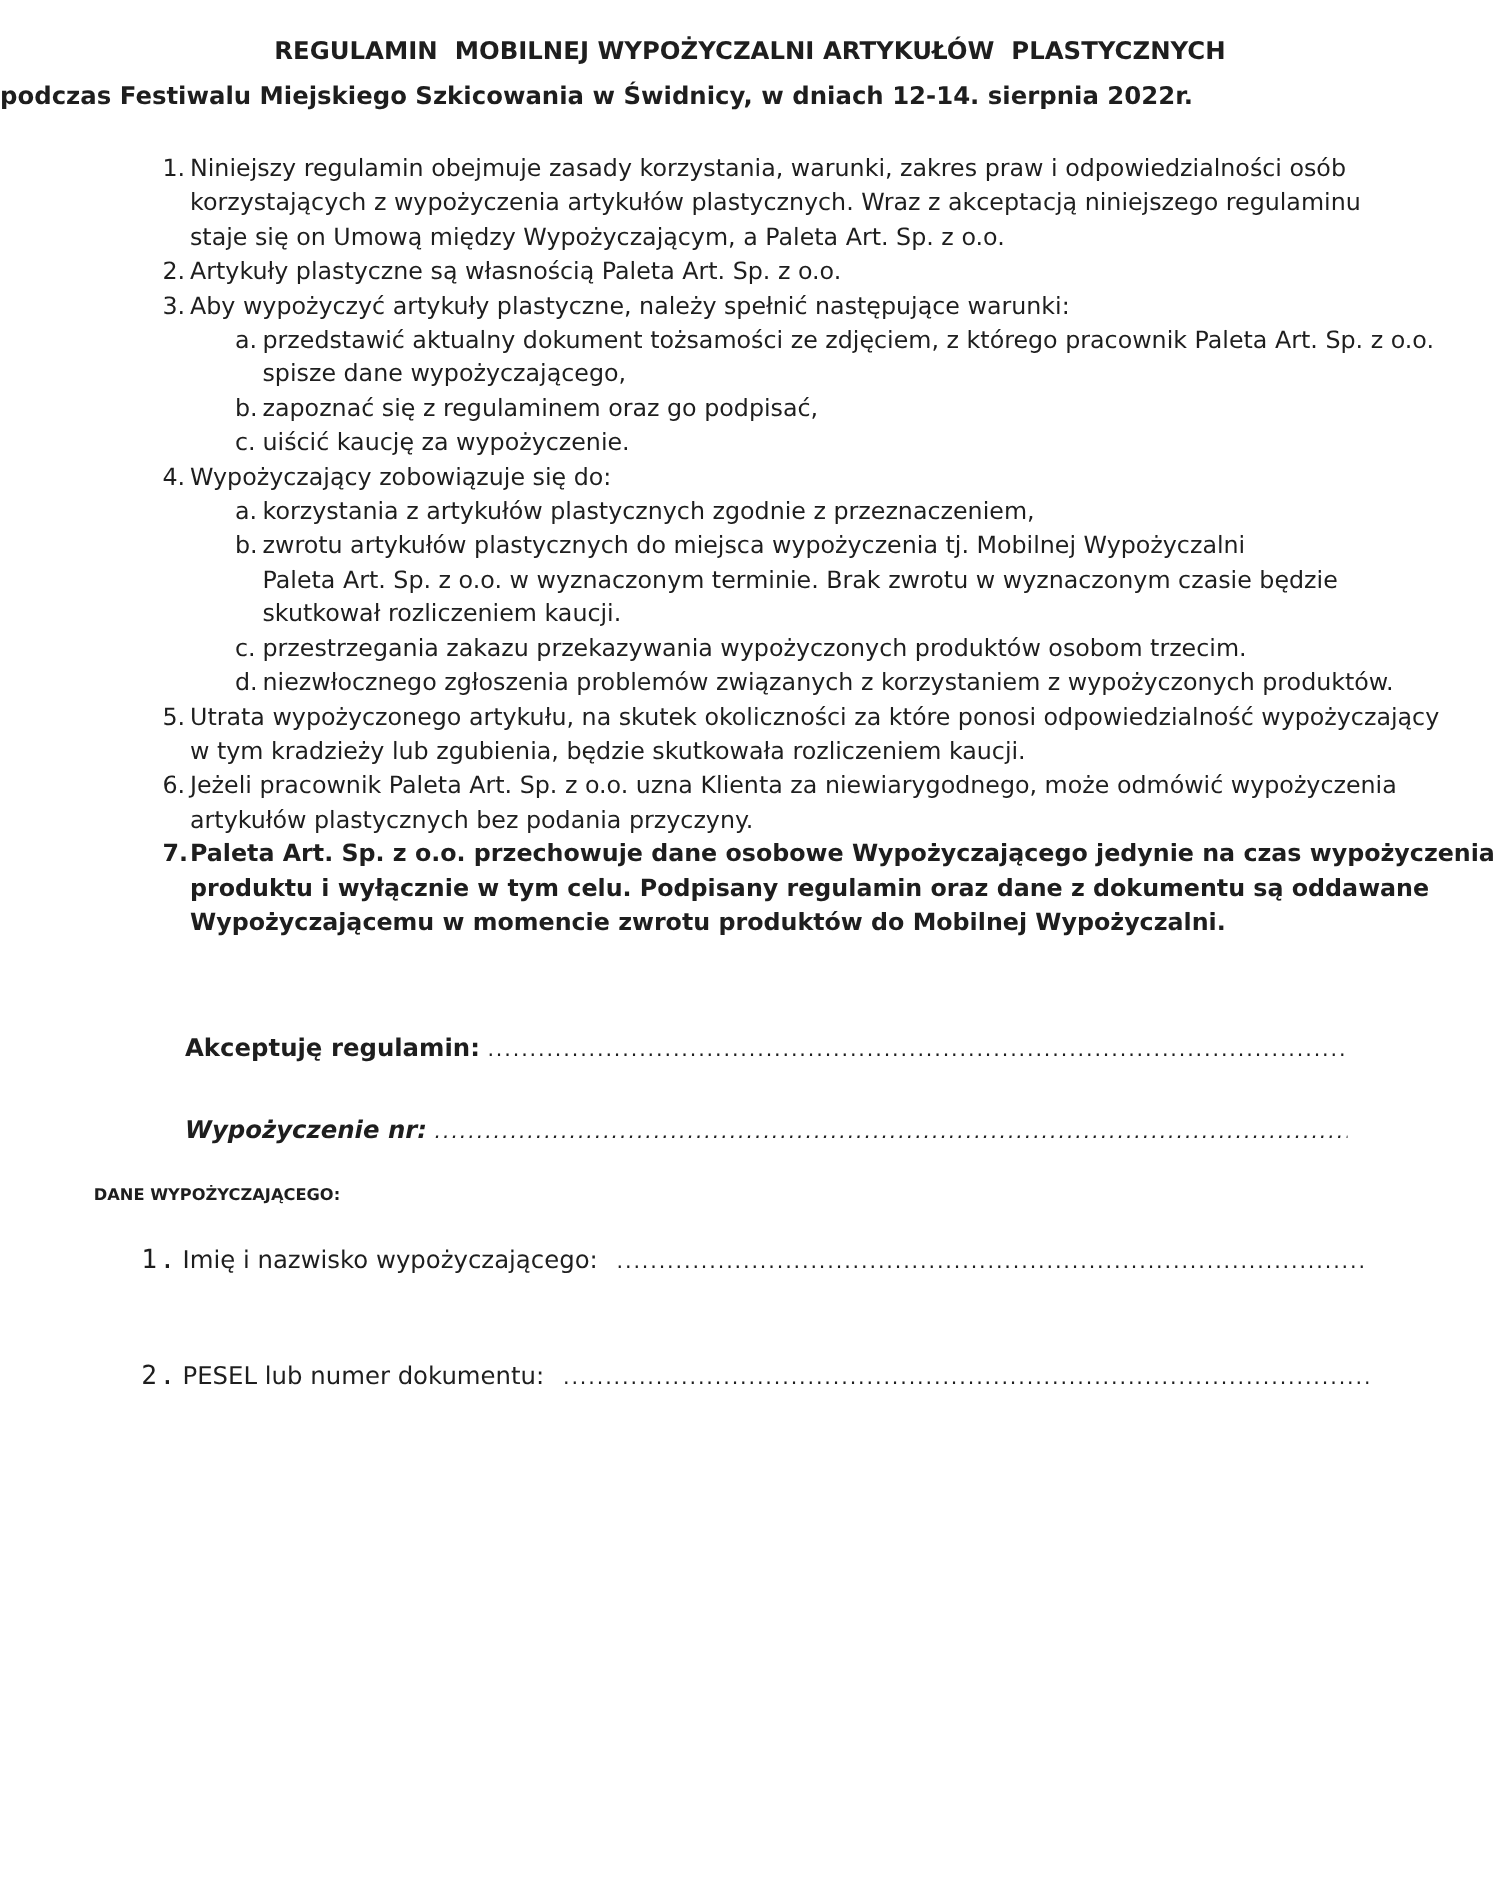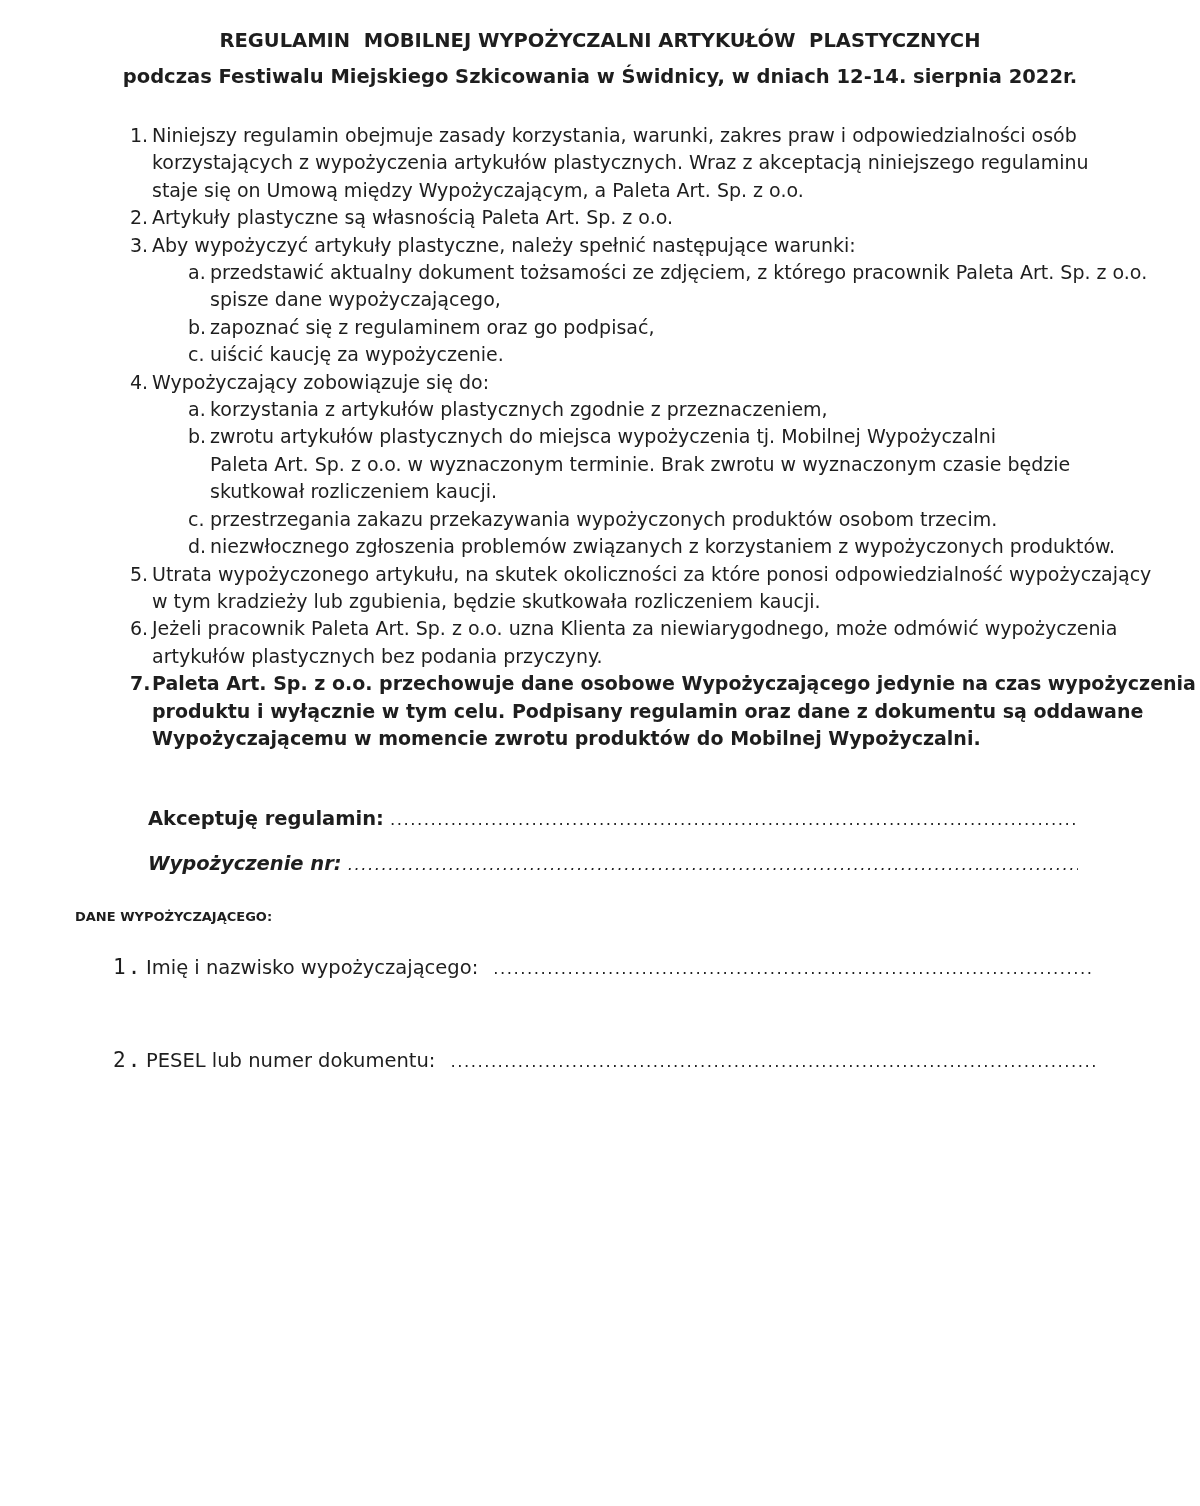--- a/index.html
+++ b/index.html
@@ -15,21 +15,21 @@
   .title {
     margin-top: 26px;
     text-align: center;
     font-weight: 700;
     font-size: 19.5px;
     line-height: 30px;
     white-space: pre;
   }
   .subtitle {
     margin-top: 6px;
-    text-align: center;
+    text-align: left;
     font-weight: 700;
     font-size: 19.5px;
     line-height: 30px;
     white-space: pre;
   }
   .rules {
     margin: 30px 10px 0 130px;
     font-size: 19px;
     line-height: 27.4px;
   }
@@ -40,21 +40,21 @@
   .bold { font-weight: 700; }
   .accept-row {
     display: flex;
     align-items: baseline;
     margin: 54px 122px 0 148px;
     font-size: 19.5px;
     font-weight: 700;
     line-height: 26px;
   }
   .accept-row.second { margin-top: 18px; font-style: italic; }
-  .accept-label { white-space: pre; }
+  .accept-label { white-space: pre; margin-top: 20px; }
   .leader {
     flex: 1 1 auto;
     overflow: hidden;
     white-space: nowrap;
     font-size: 16.5px;
     font-weight: 400;
     letter-spacing: 1.5px;
     margin-left: 6px;
   }
   .dane-heading {

